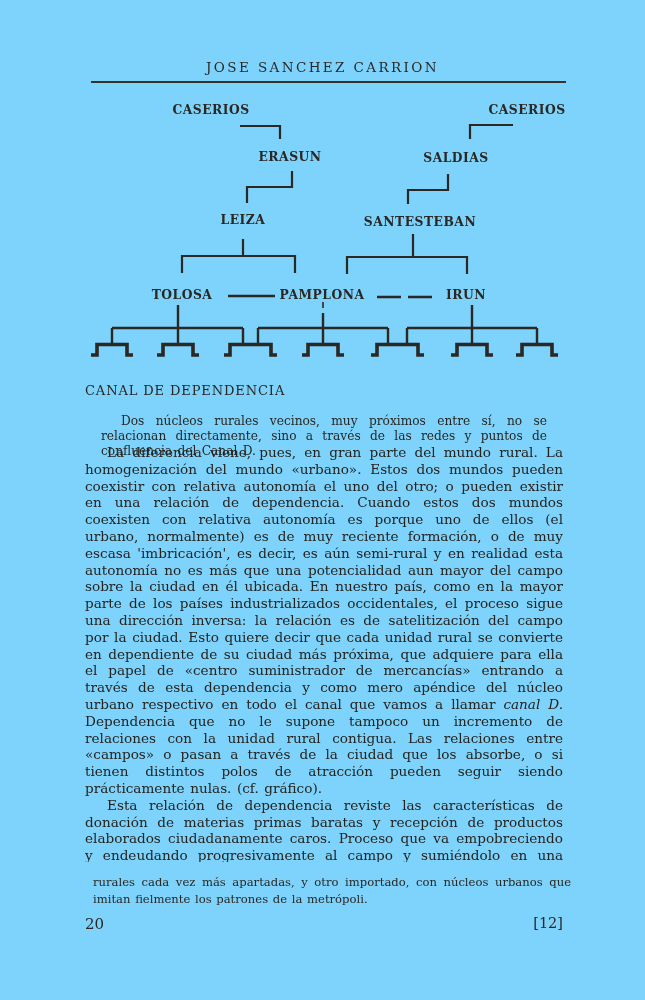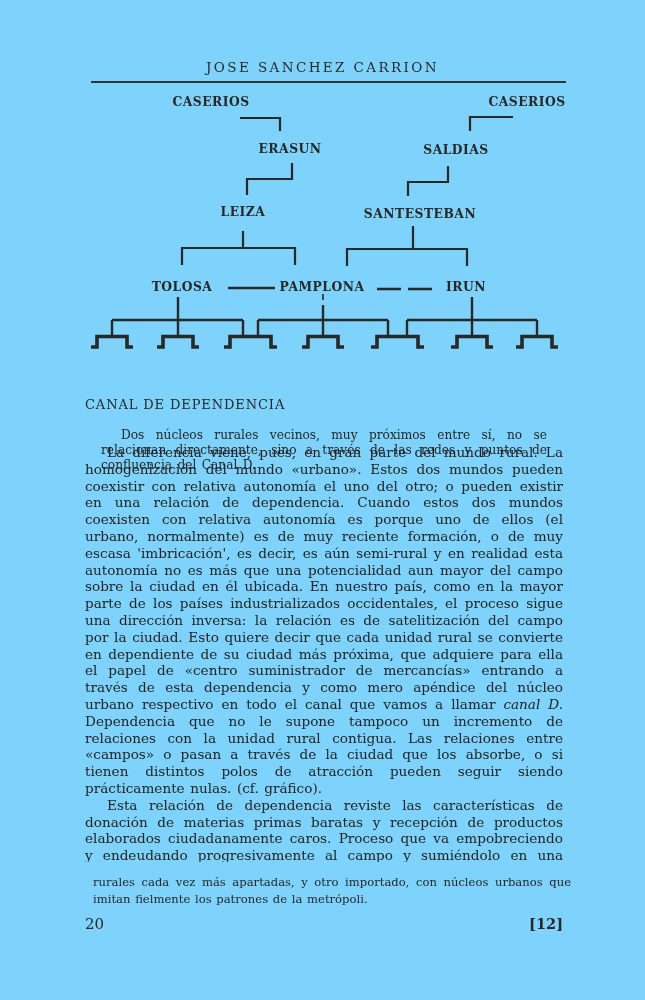--- a/index.html
+++ b/index.html
@@ -14,25 +14,25 @@
   .running-header {
     position:absolute; top:59px; left:0; width:645px;
     text-align:center;
     font-size:13.5px; letter-spacing:2.4px;
     color:#2c2924;
   }
   .header-rule {
     position:absolute; top:81px; left:91px;
     width:475px; height:2px; background:#36322c;
   }
-  .diagram-wrap { position:absolute; top:89px; left:85px; }
+  .diagram-wrap { position:absolute; top:97px; left:85px; }
   .fig-caption { position:absolute; top:383px; left:85px; width:478px; }
   .fig-caption-title {
     font-size:13px; letter-spacing:0.9px; color:#2a2722;
-    margin:14px 0 4px 0;
+    margin:0 0 4px 0;
   }
   .fig-caption-body {
     font-size:12.2px; line-height:15.2px;
     text-align:justify; text-indent:20px;
     word-spacing:1.5px; margin:16px; color:#2a2722;
   }
   .body-text {
     position:absolute; top:444px; left:85px; width:478px; height:418px;
     overflow:hidden;
     font-size:13.6px; line-height:16.8px;
@@ -48,21 +48,21 @@
     font-size:11.6px; line-height:16.5px;
     text-align:justify; word-spacing:1px;
     color:#2a2722; margin:8px;
   }
   .page-number {
     position:absolute; top:915px; left:85px;
     font-size:15px; color:#2a2722;
   }
   .issue-number {
     position:absolute; top:915px; right:82px;
-    font-size:14.5px; color:#2a2722;font-weight:bold;
+    font-size:14.5px; color:#2a2722;
   }
   svg text {
     font-family:"DejaVu Serif","Liberation Serif",serif;
     font-weight:bold; font-size:12.3px; letter-spacing:0.5px;
     fill:#2b2722;
   }
 </style>
 </head>
 <body>
 

